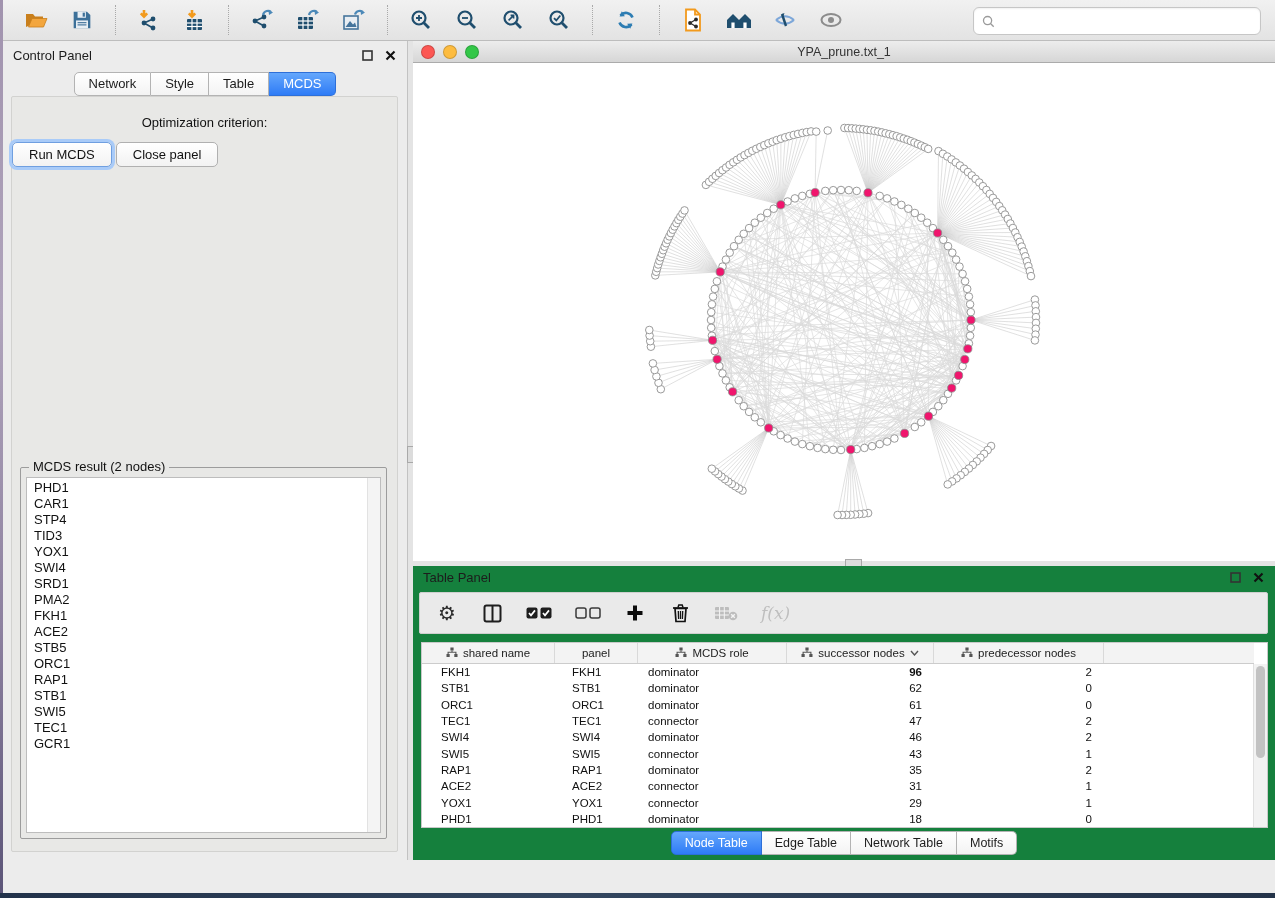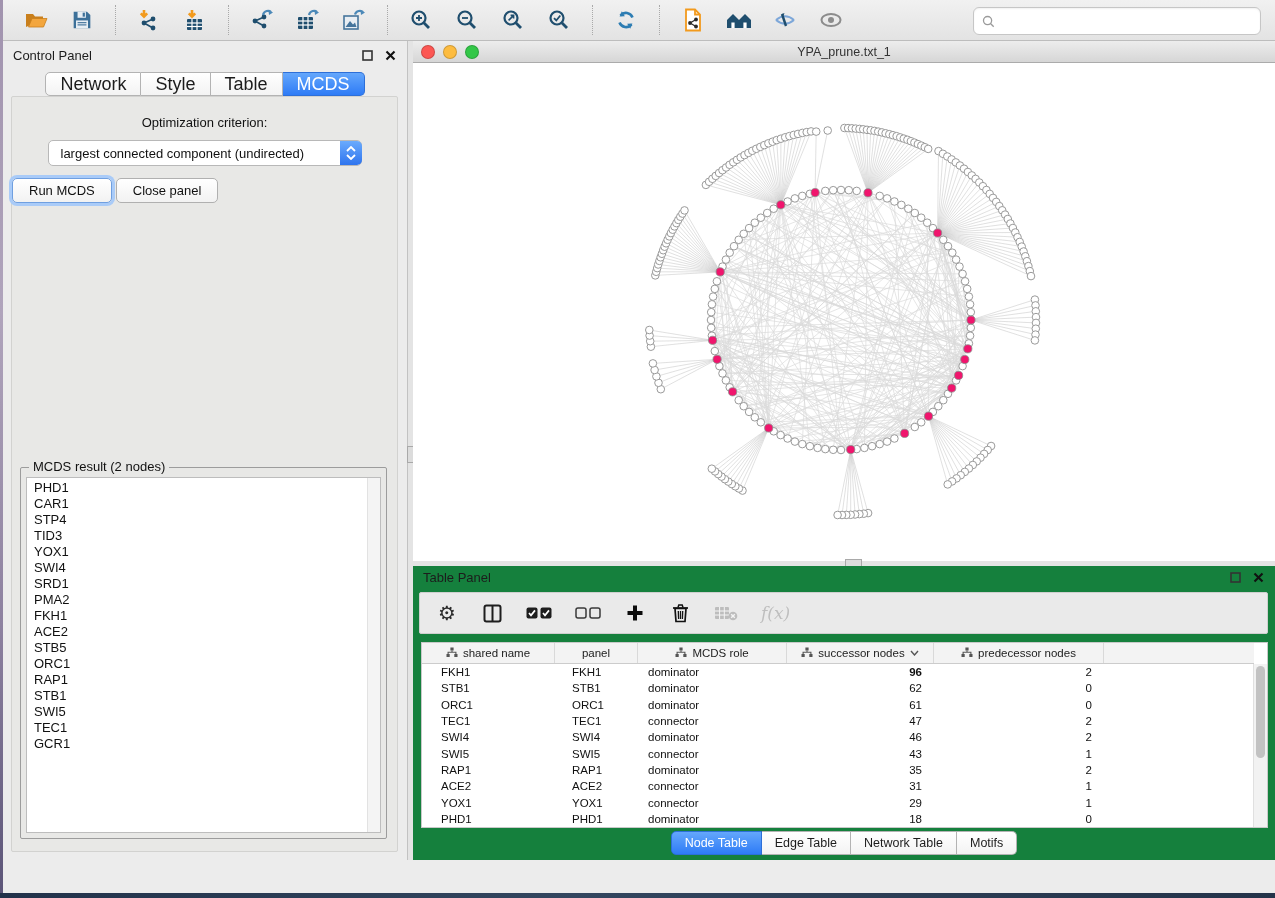--- a/index.html
+++ b/index.html
@@ -21,21 +21,21 @@
   #search-wrap svg{margin:0 6px 0 8px;}
   #search-input{border:none;outline:none;flex:1;height:20px;font-size:13px;background:transparent;}
 
   
   #control-panel{position:absolute;left:0;top:41px;width:404px;bottom:33px;background:#ececec;}
   #cp-header{position:absolute;left:10px;top:7px;font-size:13px;color:#1c1c1c;}
   .win-btns{position:absolute;right:10px;top:8px;display:flex;gap:10px;align-items:center;}
   .win-btn{width:13px;height:13px;display:flex;align-items:center;justify-content:center;}
   .seg{display:flex;}
   .seg>div{border:1px solid #b3b3b3;border-left:none;background:linear-gradient(#ffffff,#f3f3f3);
-       color:#1c1c1c;font-size:18px;padding:3px 14px;line-height:16px;white-space:nowrap;}
+       color:#1c1c1c;font-size:13px;padding:3px 14px;line-height:16px;white-space:nowrap;}
   .seg>div:first-child{border-left:1px solid #b3b3b3;border-radius:5px 0 0 5px;}
   .seg>div:last-child{border-radius:0 5px 5px 0;}
   .seg>div.active{background:linear-gradient(#64a7fc,#2e7bf6);border-color:#2d6fd8;color:#fff;}
   #cp-tabs{position:absolute;left:0;right:0;top:31px;display:flex;justify-content:center;}
   #cp-content{position:absolute;left:8px;right:9px;top:55px;bottom:8px;background:#e8e8e6;
        border:1px solid #d2d2d0;border-radius:2px;}
   #opt-label{margin-top:18px;text-align:center;font-size:13px;color:#111;}
   #criterion-select{margin:10px auto 0;width:312px;height:24px;background:#fff;border:1px solid #b8b8b8;
        border-radius:5px;display:flex;align-items:center;position:relative;}
   #criterion-select .sel-text{flex:1;font-size:13px;padding-left:12px;color:#111;white-space:nowrap;}
@@ -312,31 +312,20 @@
     <div id="cp-tabs">
         <div class="seg" id="cp-tabs-seg">
           <div>Network</div>
           <div>Style</div>
           <div>Table</div>
           <div class="active">MCDS</div>
         </div>
       </div>
     <div id="cp-content">
       <div id="opt-label">Optimization criterion:</div>
-      <div id="criterion-select">
-        <span class="sel-text">largest connected component (undirected)</span>
-        <span class="stepper">
-          <svg width="10" height="6" viewBox="0 0 10 6">
-              <path d="M1 5 L5 1 L9 5" fill="none" stroke="#fff" stroke-width="1.8"></path>
-            </svg>
-          <svg width="10" height="6" viewBox="0 0 10 6">
-              <path d="M1 1 L5 5 L9 1" fill="none" stroke="#fff" stroke-width="1.8"></path>
-            </svg>
-        </span>
-      </div>
       <div id="cp-buttons">
         <button class="mac-btn focused">Run MCDS</button>
         <button class="mac-btn">Close panel</button>
       </div>
       <div id="result-group">
         <div id="result-legend">MCDS result (2 nodes)</div>
         <div id="result-list">
           <div id="result-items">
               <div class="result-item">PHD1</div>
               <div class="result-item">CAR1</div>

